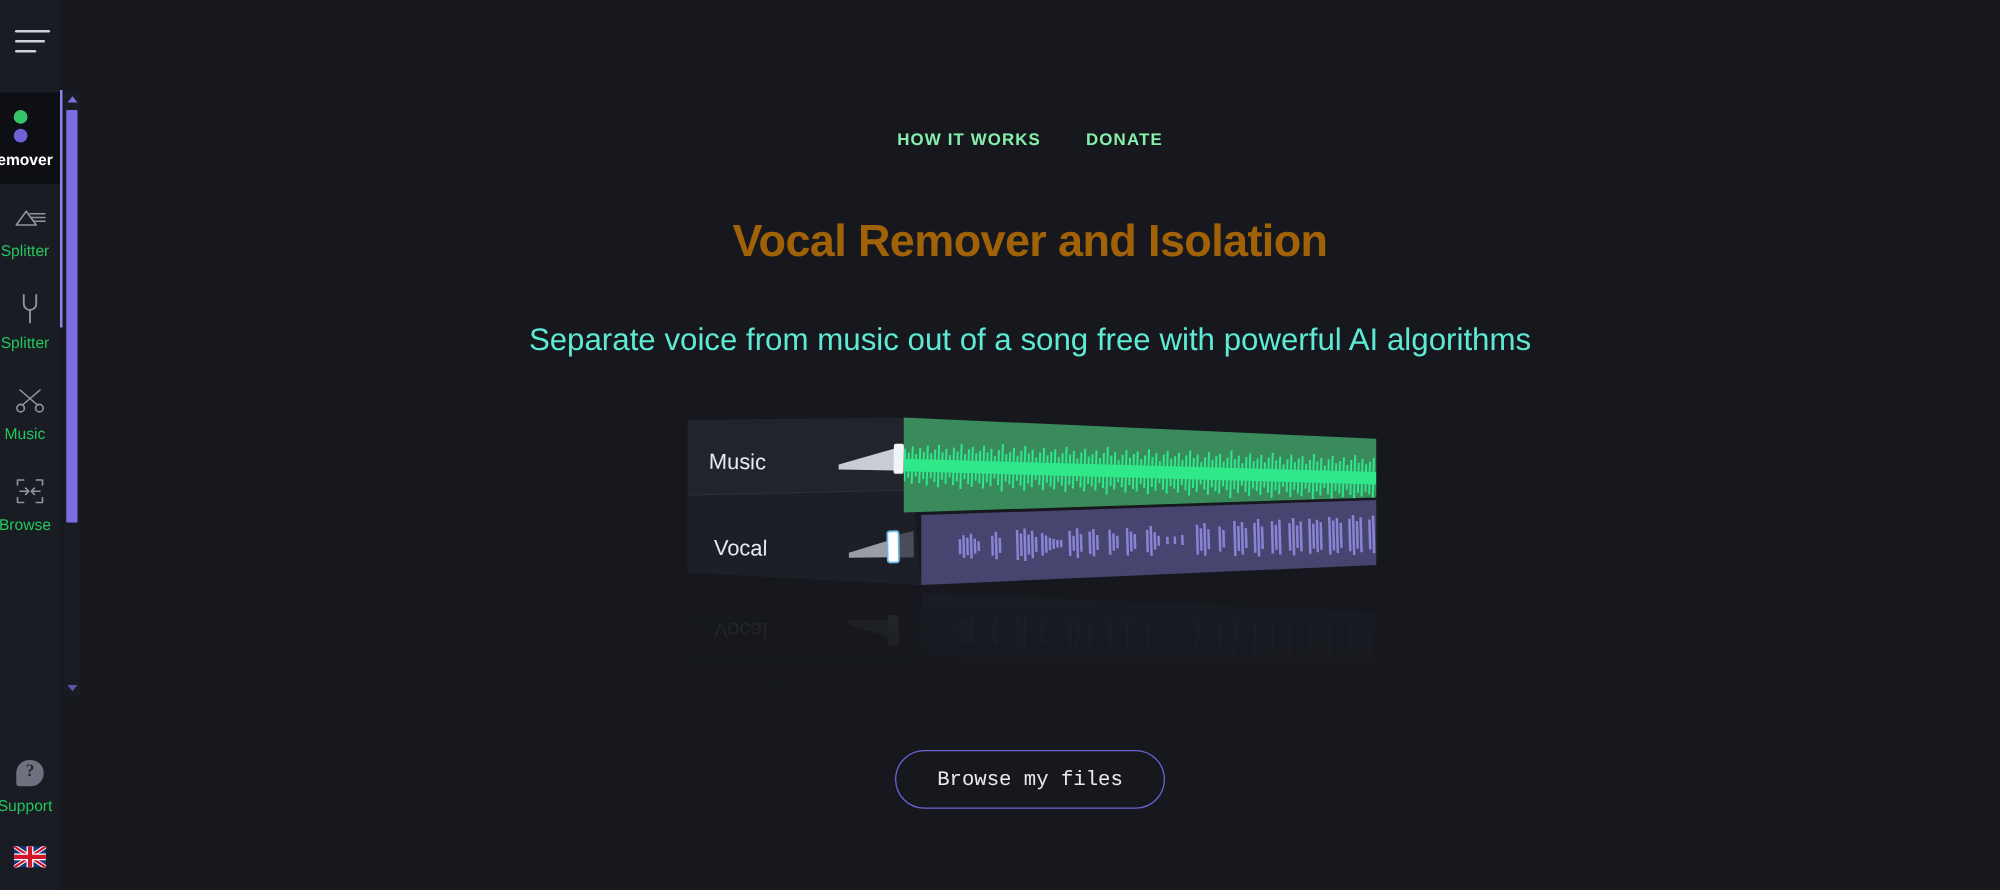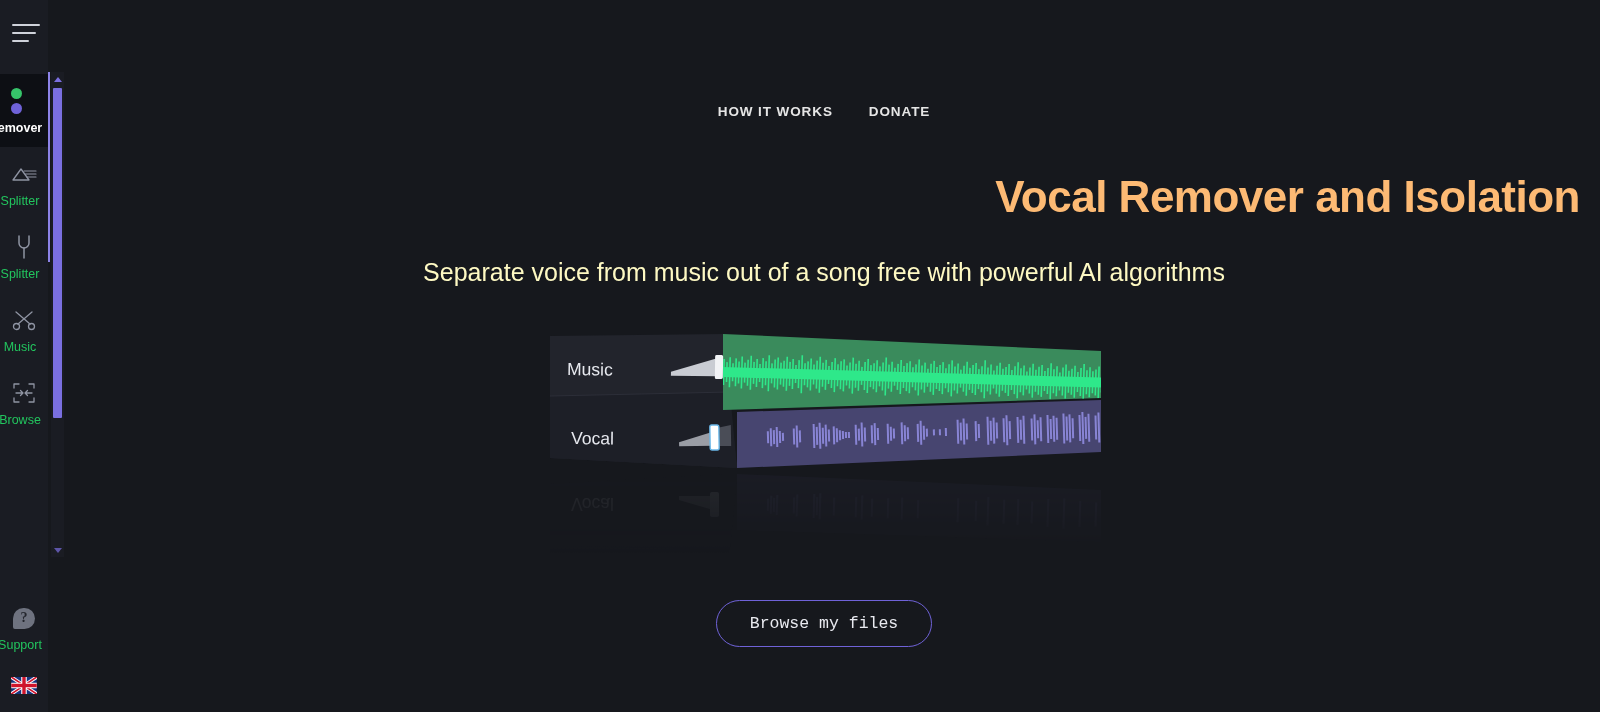--- a/index.html
+++ b/index.html
@@ -111,33 +111,33 @@
   
   .main {
     position: absolute; left: 68px; top: 0;
     width: 1532px; height: 712px;
   }
   .topnav {
     position: absolute; top: 104px; left: 0; width: 1512px;
     display: flex; justify-content: center; gap: 36px;
   }
   .topnav a {
-    color: #e5e5e5; font-size: 13.5px; font-weight: bold;
+    color: #86efac; font-size: 13.5px; font-weight: bold;
     letter-spacing: 0.9px; text-decoration: none;
   }
   .hero-title {
     position: absolute; top: 172px; left: 0; width: 1512px;
-    text-align: right;
-    color: #fdba74;
-    font-size: 44px; font-weight: bold; letter-spacing: -0.5px;
+    text-align: center;
+    color: #a16207;
+    font-size: 36px; font-weight: bold; letter-spacing: -0.5px;
   }
   .hero-sub {
     position: absolute; top: 258px; left: 0; width: 1512px;
     text-align: center;
-    color: #fef9c3; font-size: 25px; font-weight: normal;
+    color: #5eead4; font-size: 25px; font-weight: normal;
   }
 
   
   .illus {
     position: absolute; left: 477px; top: 326px;
     width: 600px; height: 230px;
   }
 
   .browse-wrap {
     position: absolute; top: 600px; left: 0; width: 1512px;

